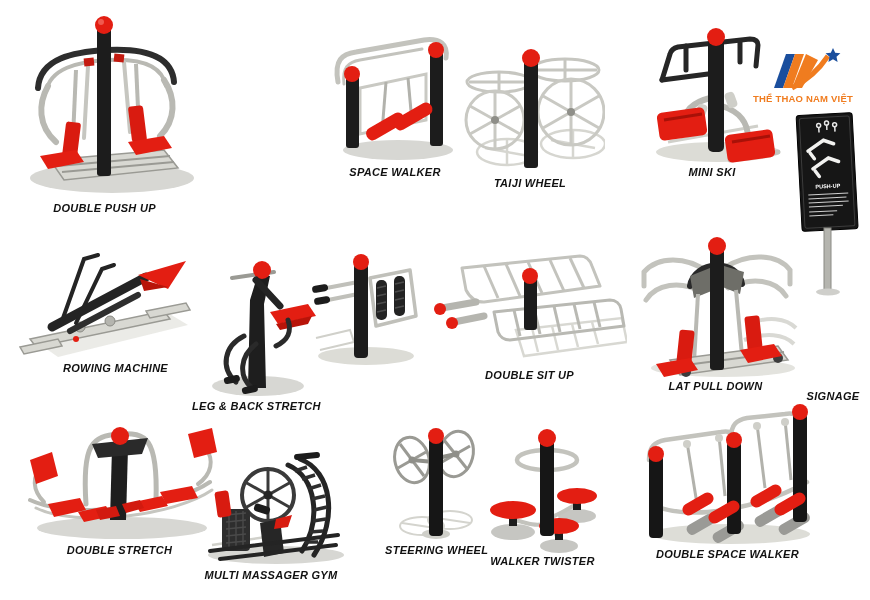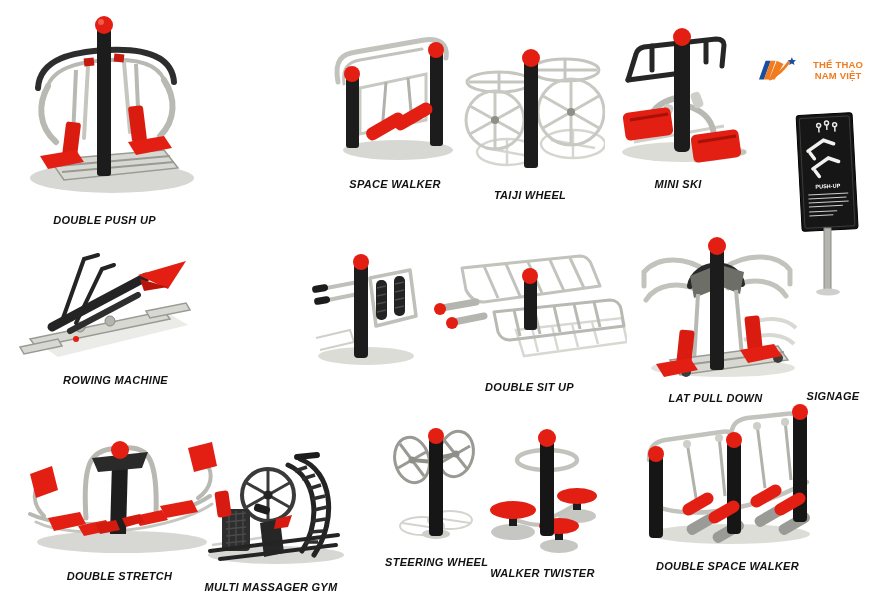--- a/index.html
+++ b/index.html
@@ -1,24 +1,24 @@
 <!DOCTYPE html>
 <html><head>
 <meta charset="utf-8">
 <style>
   html,body{margin:0;padding:0;background:#ffffff;}
   body{width:870px;height:600px;position:relative;overflow:hidden;
        font-family:"Liberation Sans",sans-serif;}
   .stage{position:absolute;left:0;top:0;width:870px;height:600px;background:#ffffff;}
-  .item{position:absolute;display:flex;flex-direction:column;align-items:center;gap:14px;}
+  .item{position:absolute;display:flex;flex-direction:column;align-items:center;gap:2px;}
   .label{font-style:italic;font-weight:700;font-size:11px;color:#111;
          letter-spacing:.3px;white-space:nowrap;text-align:center;line-height:1.2;}
   .label.two-line{white-space:normal;width:112px;line-height:1.3;}
   .logo{position:absolute;left:740px;top:46px;width:126px;display:flex;
-        flex-direction:row;align-items:center;}
+        flex-direction:column;align-items:center;}
   .logo-text{font-weight:700;font-size:9.5px;color:#f07c1f;letter-spacing:.2px;
              text-align:center;margin-top:1px;}
   .signage-art{position:absolute;left:791px;top:110px;}
   .signage-label{position:absolute;left:793px;top:390px;width:80px;}
   svg{display:block;}
 </style>
 </head>
 <body>
 
 <div class="stage">
@@ -98,21 +98,21 @@
           <line x1="88" y1="96" x2="144" y2="64"></line>
       </g>
       <circle cx="40" cy="88" r="4" fill="#8f8f89"></circle>
       <circle cx="116" cy="80" r="4" fill="#8f8f89"></circle>
       <rect x="69" y="28" width="14" height="108" rx="3" fill="#1c1c1c"></rect>
       <circle cx="76" cy="26" r="9" fill="#e31e12"></circle>
     </svg>
     <div class="label">TAIJI WHEEL</div>
   </div>
 
-  <div class="item" style="left:604px;top:14px">
+  <div class="item" style="left:638px;top:14px">
     <svg width="148" height="150" viewBox="0 0 148 150">
       <ellipse cx="80" cy="138" rx="62" ry="10" fill="#dcdcd6"></ellipse>
       <line x1="30" y1="128" x2="120" y2="112" stroke="#d0d0ca" stroke-width="3"></line>
       <path d="M24,66 L32,40 C33,36 36,34 40,33 L112,25 C117,25 120,27 120,31 L118,52" stroke="#262626" stroke-width="5" fill="none" stroke-linecap="round"></path>
       <line x1="48" y1="32" x2="48" y2="56" stroke="#262626" stroke-width="5" stroke-linecap="round"></line>
       <line x1="102" y1="27" x2="102" y2="48" stroke="#262626" stroke-width="5" stroke-linecap="round"></line>
       <line x1="24" y1="66" x2="70" y2="60" stroke="#262626" stroke-width="5" stroke-linecap="round"></line>
       <path d="M72,84 C56,88 46,96 46,110" stroke="#b9b9b3" stroke-width="6" fill="none" stroke-linecap="round"></path>
       <path d="M84,92 C102,98 110,108 110,124" stroke="#b9b9b3" stroke-width="6" fill="none" stroke-linecap="round"></path>
       <path d="M92,146 L140,138" stroke="#c3c3bd" stroke-width="5" stroke-linecap="round"></path>
@@ -140,20 +140,37 @@
       <path d="M52,96 L120,60" stroke="#2e2e2e" stroke-width="6" stroke-linecap="round"></path>
       <path d="M44,86 L66,24 L80,20" stroke="#242424" stroke-width="4" fill="none" stroke-linecap="round"></path>
       <path d="M58,88 L84,34 L96,30" stroke="#242424" stroke-width="4" fill="none" stroke-linecap="round"></path>
       <polygon points="120,40 168,26 150,54" fill="#e31e12"></polygon>
       <polygon points="122,44 150,52 126,56" fill="#b81409"></polygon>
       <circle cx="58" cy="104" r="3" fill="#e31e12"></circle>
     </svg>
     <div class="label">ROWING MACHINE</div>
   </div>
 
+  <div class="item" style="left:192px;top:240px">
+    <svg width="120" height="158" viewBox="0 0 120 158">
+      <ellipse cx="62" cy="146" rx="46" ry="10" fill="#d7d7d3"></ellipse>
+      <line x1="36" y1="38" x2="78" y2="32" stroke="#9a9a94" stroke-width="4" stroke-linecap="round"></line>
+      <path d="M52,148 L54,60 L62,34 L74,36 L68,64 L70,148 Z" fill="#1e1e1e"></path>
+      <circle cx="66" cy="30" r="9" fill="#e31e12"></circle>
+      <path d="M60,40 L84,66" stroke="#242424" stroke-width="7" stroke-linecap="round"></path>
+      <polygon points="74,72 112,64 120,76 82,84" fill="#e31e12"></polygon>
+      <polygon points="80,84 116,76 112,84 84,90" fill="#b81409"></polygon>
+      <path d="M92,80 C96,92 92,100 80,106" stroke="#2a2a2a" stroke-width="5" fill="none" stroke-linecap="round"></path>
+      <path d="M48,96 C28,106 24,128 40,142" stroke="#2a2a2a" stroke-width="5" fill="none" stroke-linecap="round"></path>
+      <path d="M60,104 C44,116 42,136 56,148" stroke="#2a2a2a" stroke-width="5" fill="none" stroke-linecap="round"></path>
+      <rect x="28" y="136" width="16" height="7" rx="3" fill="#1c1c1c" transform="rotate(-12 36 140)"></rect>
+      <rect x="46" y="146" width="16" height="7" rx="3" fill="#1c1c1c" transform="rotate(-12 54 150)"></rect>
+    </svg>
+    <div class="label">LEG &amp; BACK STRETCH</div>
+  </div>
 
   <div class="item" style="left:310px;top:238px">
     <svg width="112" height="130" viewBox="0 0 112 130">
       <ellipse cx="56" cy="118" rx="48" ry="9" fill="#dcdcd6"></ellipse>
       <path d="M6,100 L40,92 L44,104 L10,112" stroke="#d0d0ca" stroke-width="2" fill="none"></path>
       <line x1="6" y1="52" x2="48" y2="44" stroke="#c0c0ba" stroke-width="4" stroke-linecap="round"></line>
       <line x1="8" y1="64" x2="48" y2="56" stroke="#c0c0ba" stroke-width="4" stroke-linecap="round"></line>
       <rect x="2" y="47" width="16" height="7" rx="3.5" fill="#1c1c1c" transform="rotate(-10 10 50)"></rect>
       <rect x="4" y="59" width="16" height="7" rx="3.5" fill="#1c1c1c" transform="rotate(-10 12 62)"></rect>
       <path d="M60,40 L100,32 L106,78 L66,88 Z" stroke="#c0c0ba" stroke-width="3.5" fill="none" stroke-linejoin="round"></path>
@@ -236,21 +253,21 @@
       <line x1="10" y1="66" x2="44" y2="60" stroke="#b5b5af" stroke-width="7" stroke-linecap="round"></line>
       <circle cx="8" cy="67" r="6" fill="#e31e12"></circle>
       <line x1="22" y1="80" x2="52" y2="74" stroke="#b5b5af" stroke-width="7" stroke-linecap="round"></line>
       <circle cx="20" cy="81" r="6" fill="#e31e12"></circle>
       <rect x="92" y="36" width="13" height="52" rx="3" fill="#1c1c1c"></rect>
       <circle cx="98" cy="34" r="8" fill="#e31e12"></circle>
     </svg>
     <div class="label">DOUBLE SIT UP</div>
   </div>
 
-  <div class="item" style="left:22px;top:418px">
+  <div class="item" style="left:22px;top:404px">
     <svg width="195" height="138" viewBox="0 0 195 138">
       <ellipse cx="100" cy="124" rx="85" ry="11" fill="#d7d7d3"></ellipse>
       <path d="M8,96 C50,116 150,104 188,78" stroke="#b9b9b3" stroke-width="4" fill="none" stroke-linecap="round"></path>
       <path d="M14,104 C55,124 152,112 190,86" stroke="#c6c6c0" stroke-width="3" fill="none" stroke-linecap="round"></path>
       <path d="M22,98 C10,86 10,72 20,62" stroke="#b9b9b3" stroke-width="4" fill="none" stroke-linecap="round"></path>
       <polygon points="8,56 30,48 36,72 14,80" fill="#e31e12"></polygon>
       <path d="M176,80 C190,70 192,56 184,44" stroke="#b9b9b3" stroke-width="4" fill="none" stroke-linecap="round"></path>
       <polygon points="166,30 190,24 195,48 172,54" fill="#e31e12"></polygon>
       <path d="M64,100 C60,40 70,32 97,30 C124,28 136,34 134,96" stroke="#b9b9b3" stroke-width="5" fill="none" stroke-linecap="round"></path>
       <polygon points="26,100 58,94 64,106 32,113" fill="#e31e12"></polygon>

